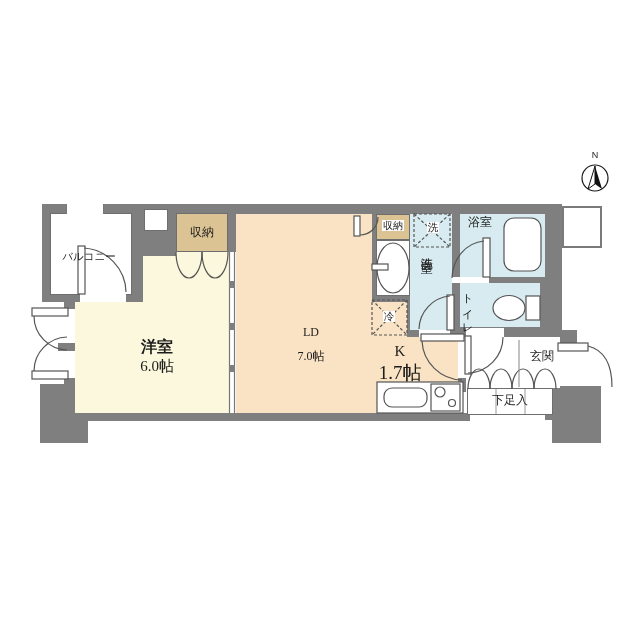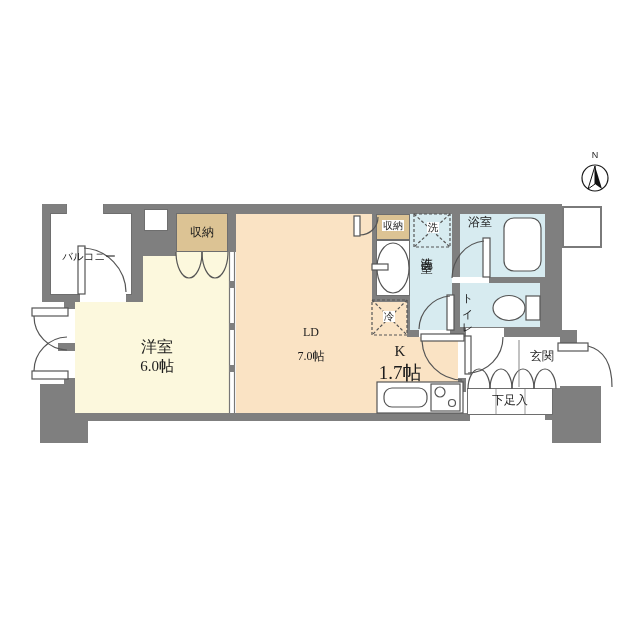--- a/index.html
+++ b/index.html
@@ -155,21 +155,21 @@
         <polygon points="595,166 602,189 595,184" fill="#111" stroke="none"></polygon>
         <polygon points="595,166 588,189 595,184" fill="#fff" stroke="#111" stroke-width="1"></polygon>
       </g>
     </g>
   </svg>
 
   <div class="lbl" style="left:560px;top:150px;width:70px;font-size:9px;font-family:'Liberation Sans',sans-serif;">N</div>
 
   <div class="lbl" style="left:53px;top:251px;width:72px;font-size:10.5px;text-align:center;">バルコニー</div>
 
-  <div class="lbl" style="left:117px;top:338px;width:80px;font-size:16px;">洋室</div>
+  <div class="lbl" style="left:117px;top:338px;width:80px;font-size:16px;font-weight:bold;">洋室</div>
   <div class="lbl" style="left:117px;top:358px;width:80px;font-size:15px;">6.0帖</div>
 
   <div class="lbl" style="left:271px;top:326px;width:80px;font-size:12px;font-family:Liberation Serif, serif;">LD</div>
   <div class="lbl" style="left:271px;top:350px;width:80px;font-size:12px;">7.0帖</div>
 
   <div class="lbl" style="left:360px;top:343px;width:80px;font-size:15px;">K</div>
   <div class="lbl" style="left:360px;top:362px;width:80px;font-size:19px;">1.7帖</div>
 
   <div class="lbl" style="left:176px;top:226px;width:52px;font-size:12px;">収納</div>
   <div class="lbl" style="left:376px;top:220px;width:34px;font-size:10px;"><span class="tinybg">収納</span></div>

